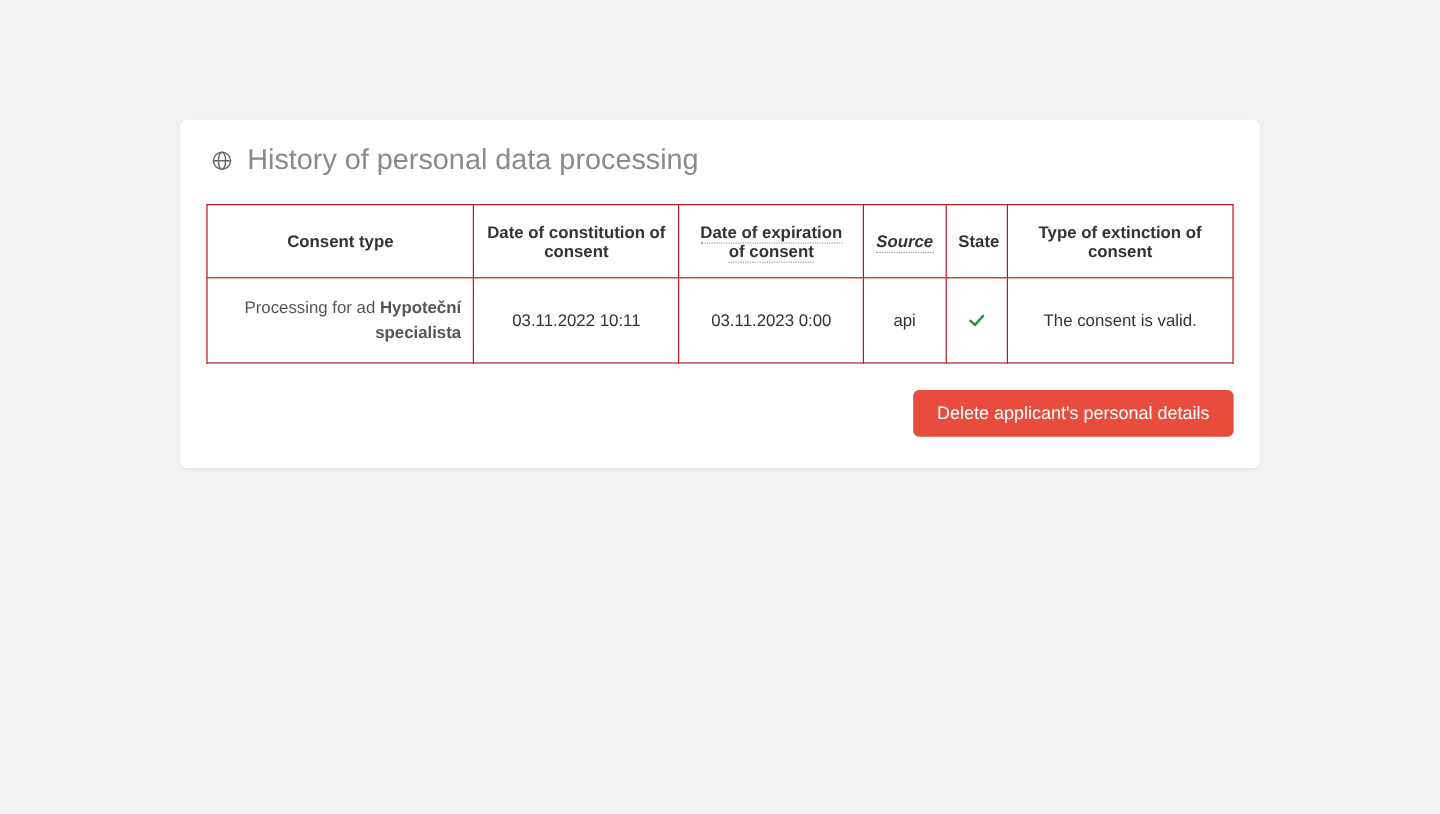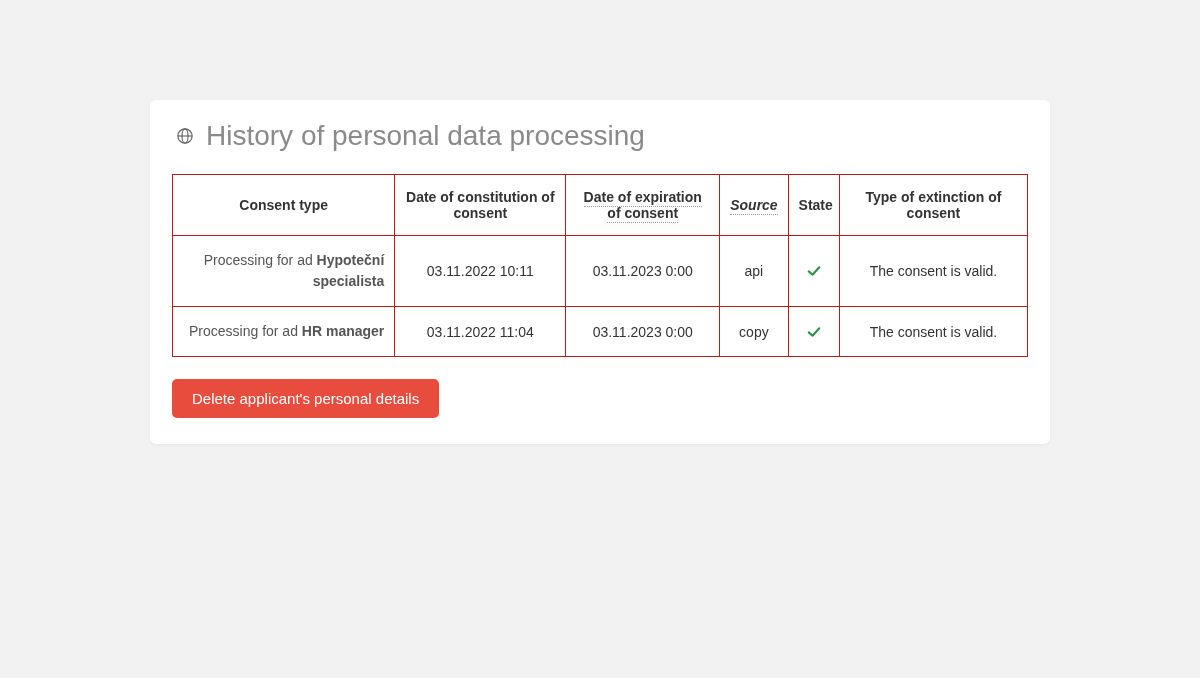--- a/index.html
+++ b/index.html
@@ -30,21 +30,21 @@
       width: 18px;
       height: 18px;
       flex-shrink: 0;
     }
     .globe-icon svg {
       width: 100%;
       height: 100%;
       display: block;
     }
     .panel-title {
-      font-size: 28px;
+      font-size: 24px;
       color: #8a8a8a;
       font-weight: 400;
     }
     table {
       width: 100%;
       border-collapse: collapse;
       table-layout: fixed;
     }
     th, td {
       border: 1px solid #b91c1c;
@@ -82,21 +82,21 @@
       height: 18px;
       vertical-align: middle;
     }
     .check-icon svg {
       width: 100%;
       height: 100%;
       display: block;
     }
     .actions {
       display: flex;
-      justify-content: flex-start;
+      justify-content: flex-end;
       margin-top: 22px;
     }
     .btn-delete {
       background: #e84c3d;
       color: #fff;
       border: none;
       border-radius: 5px;
       padding: 11px 20px;
       font-size: 15px;
       cursor: pointer;
@@ -143,35 +143,19 @@
         <td>api</td>
         <td>
           <span class="check-icon">
             <svg viewBox="0 0 24 24" fill="none" stroke="#2b9348" stroke-width="2.8" stroke-linecap="round" stroke-linejoin="round">
               <polyline points="5 12.5 10 17 19 7"></polyline>
             </svg>
           </span>
         </td>
         <td>The consent is valid.</td>
       </tr>
-      <tr>
-        <td class="consent-cell">
-          <span>Processing for ad </span><span class="bold">HR manager</span>
-        </td>
-        <td>03.11.2022 11:04</td>
-        <td>03.11.2023 0:00</td>
-        <td>copy</td>
-        <td>
-          <span class="check-icon">
-            <svg viewBox="0 0 24 24" fill="none" stroke="#2b9348" stroke-width="2.8" stroke-linecap="round" stroke-linejoin="round">
-              <polyline points="5 12.5 10 17 19 7"></polyline>
-            </svg>
-          </span>
-        </td>
-        <td>The consent is valid.</td>
-      </tr>
     </tbody>
   </table>
 
   <div class="actions">
     <button class="btn-delete">Delete applicant's personal details</button>
   </div>
 </div>
 
 </body></html>

